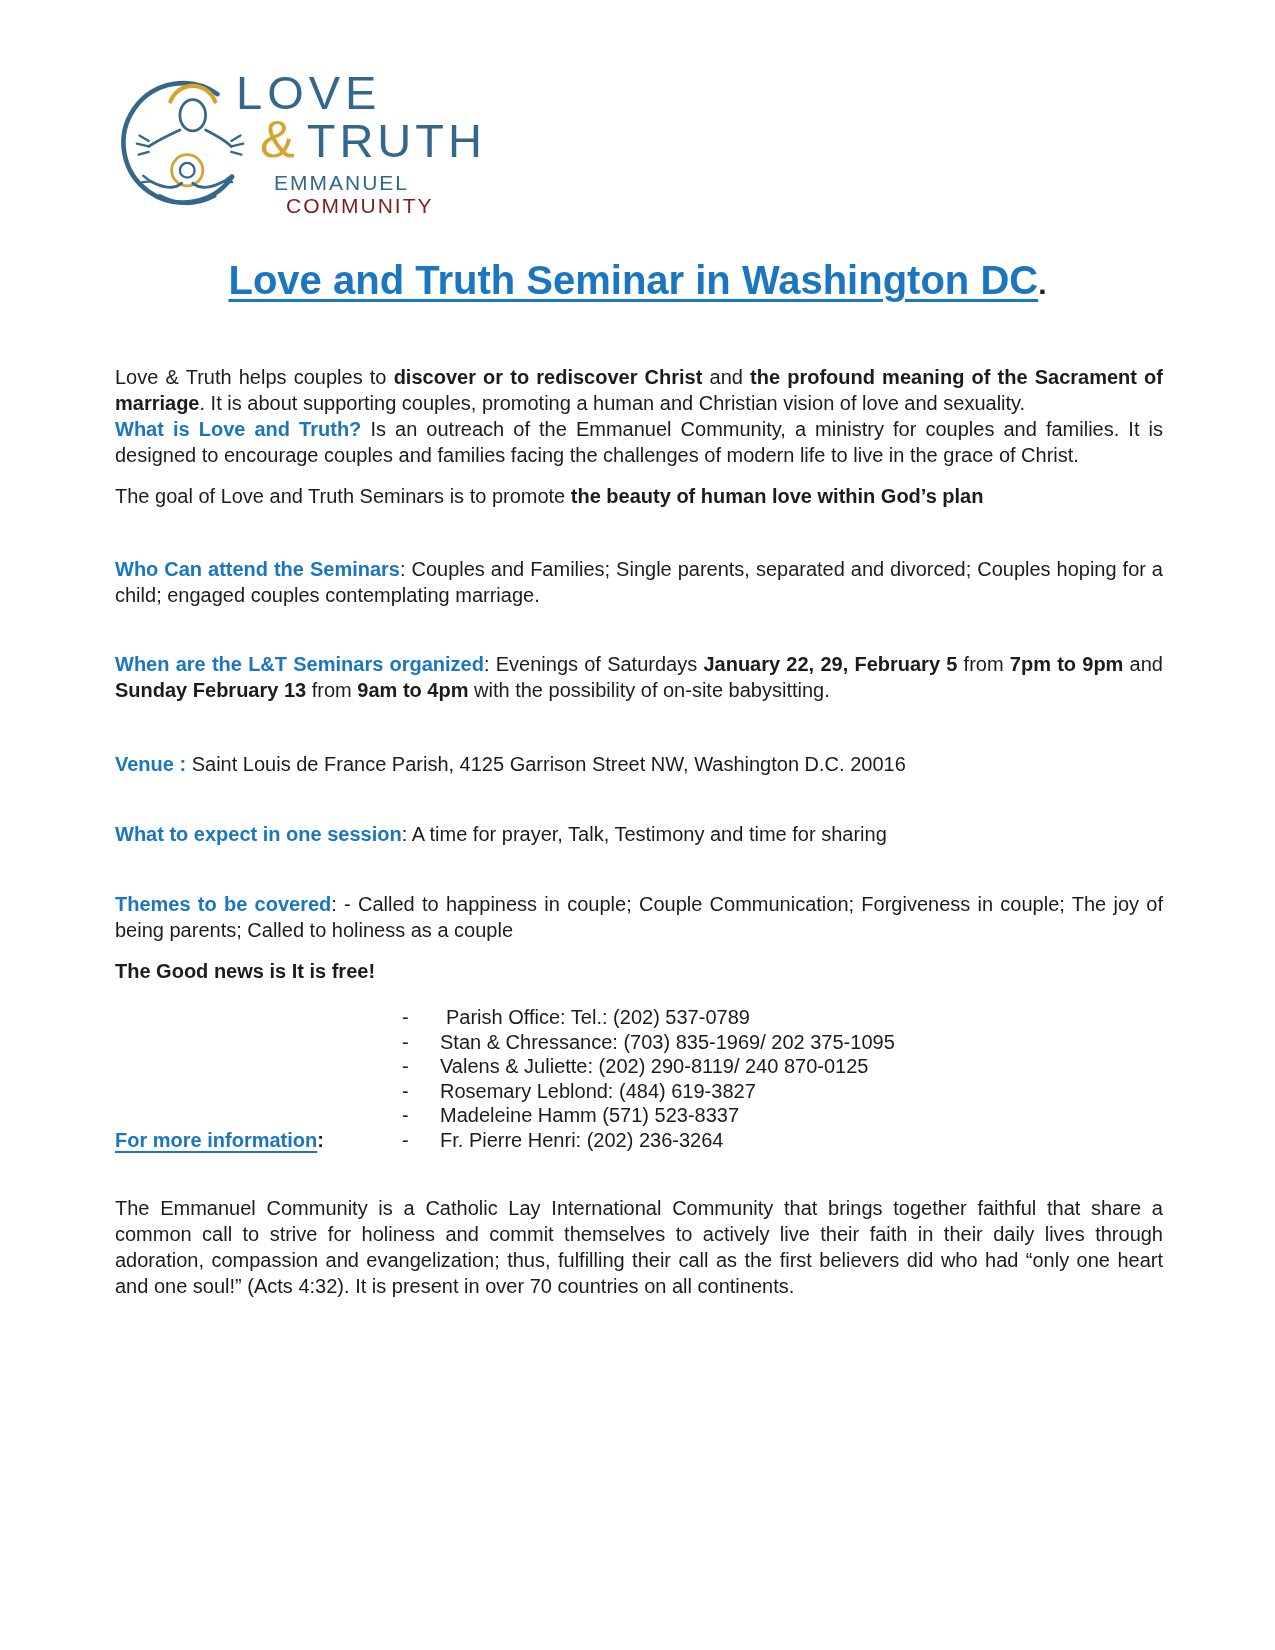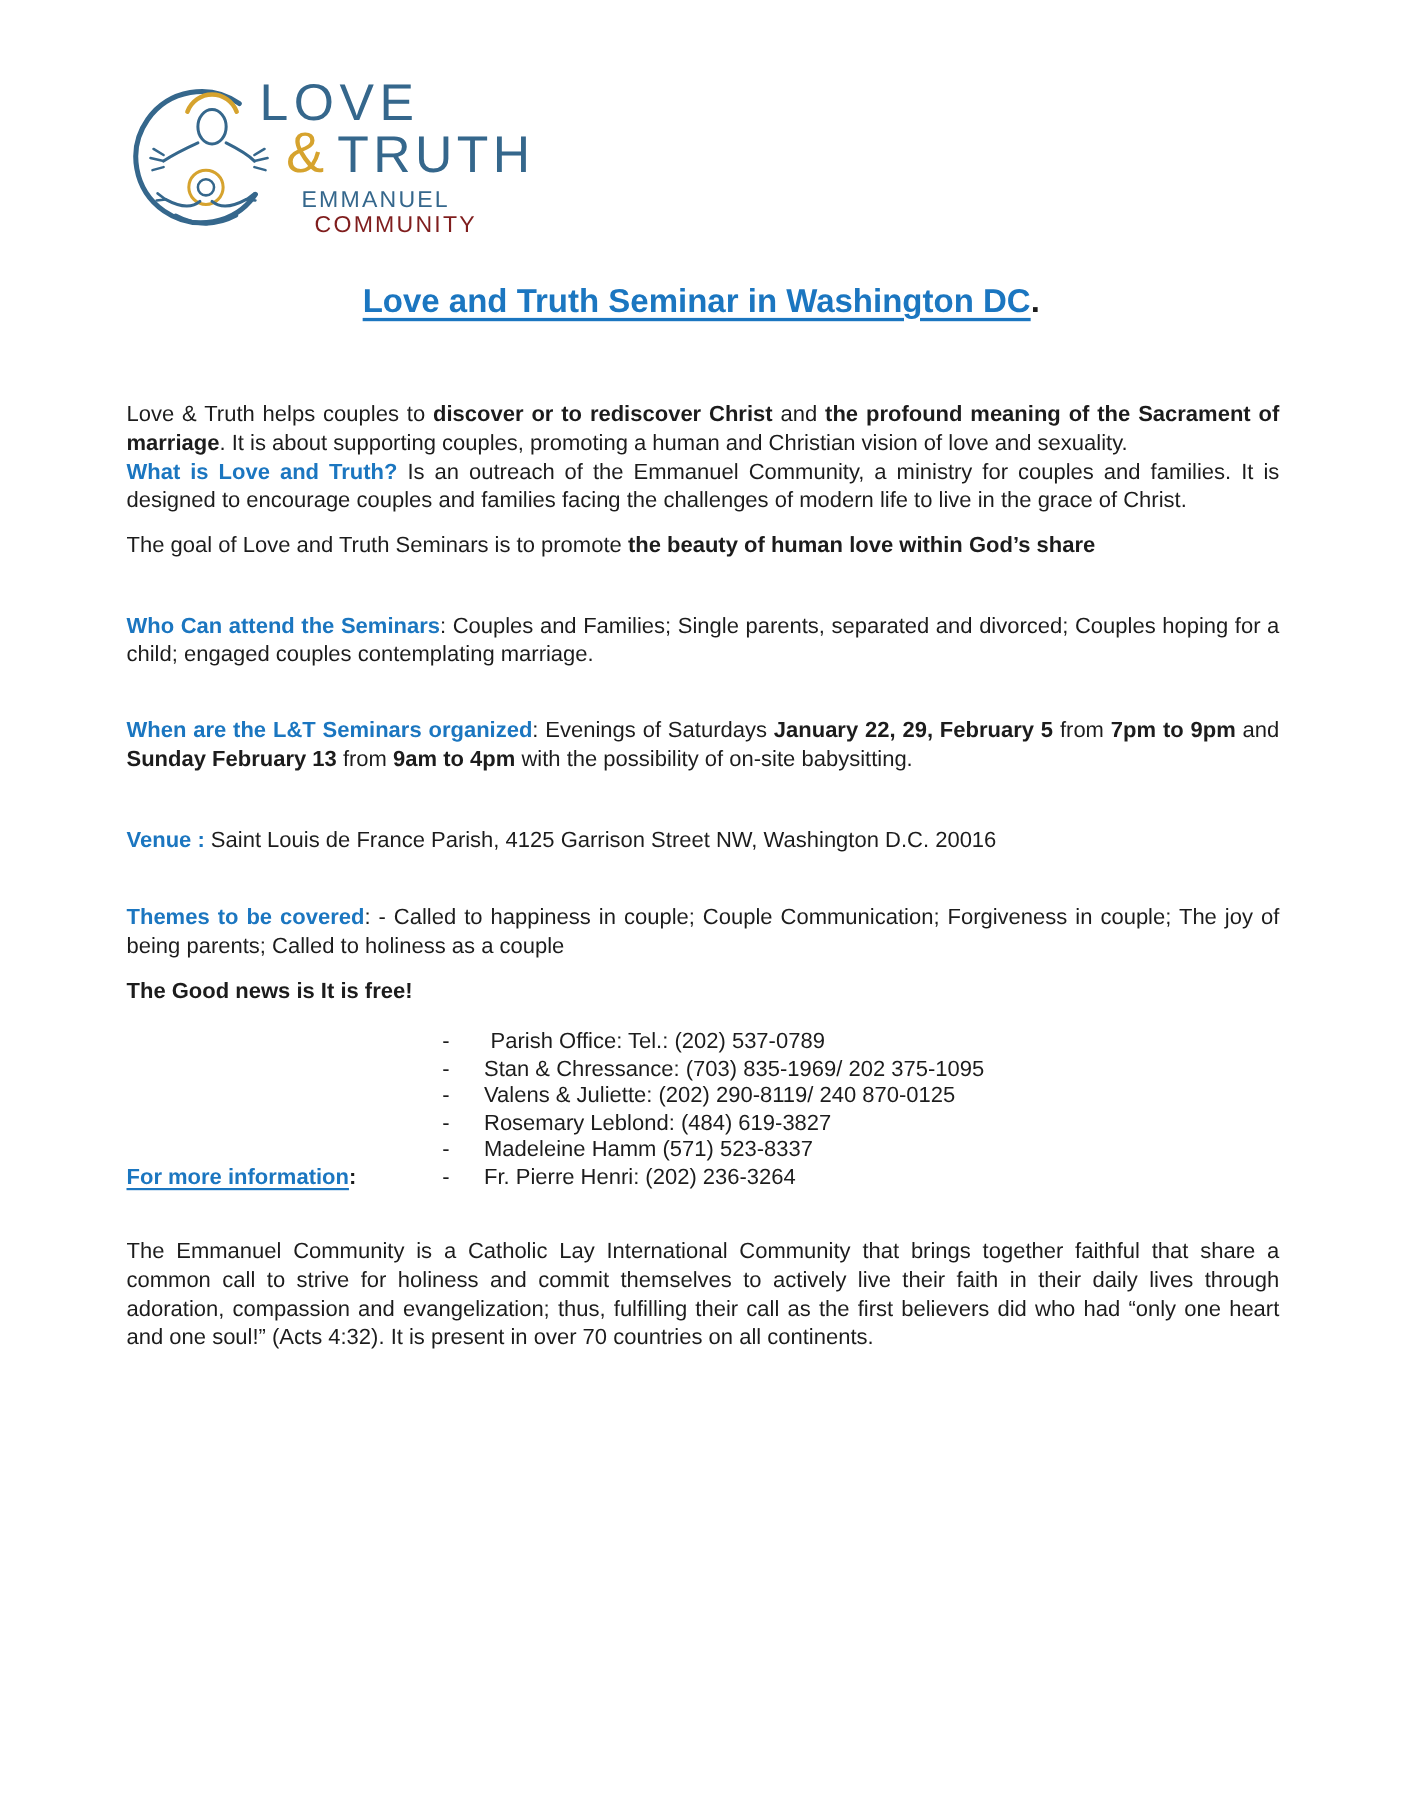--- a/index.html
+++ b/index.html
@@ -20,21 +20,21 @@
   .logo-text { position: absolute; left: 124px; top: 8px; white-space: nowrap; }
   .logo-row1 { font-size: 47px; line-height: 46px; letter-spacing: 5px; color: #35678C; }
   .logo-row2 { font-size: 47px; line-height: 47px; padding-left: 24px; color: #35678C; letter-spacing: 4px; }
   .logo-amp  { color: #D6A32E; font-size: 52px; margin-right: 8px; }
   .logo-row3 { font-size: 21px; line-height: 23px; padding-left: 38px; margin-top: 7px; letter-spacing: 2px; color: #35678C; }
   .logo-row4 { font-size: 21px; line-height: 23px; padding-left: 50px; letter-spacing: 2px; color: #7f1d1d; }
 
   
   .title-wrap { position: absolute; left: 0; right: 0; top: 258px; text-align: center; }
   .title-main {
-    color: #1B76C0; font-size: 30px; font-weight: bold;
+    color: #1B76C0; font-size: 40px; font-weight: bold;
     text-decoration: underline; text-decoration-thickness: 2.5px; text-underline-offset: 5px;
   }
   .title-period { color: #1c1c1c; font-size: 30px; font-weight: bold; }
 
   
   .content { position: absolute; left: 115px; right: 112px; top: 342px; }
   .content p { margin: 0; font-size: 20px; line-height: 26px; }
   .just { text-align: justify; }
   .hb { color: #1B76C0; font-weight: bold; }      
   .b  { font-weight: bold; }
@@ -111,28 +111,29 @@
   <div class="title-wrap">
     <span class="title-main">Love and Truth Seminar in Washington DC</span><span class="title-period">.</span>
   </div>
 
   <div class="content">
 
     <p class="just p-helps"><span>Love &amp; Truth helps couples to </span><span class="b">discover or to rediscover Christ</span><span> and </span><span class="b">the profound meaning of the Sacrament of marriage</span><span>. It is about supporting couples, promoting a human and Christian vision of love and sexuality.</span></p>
 
     <p class="just"><span class="hb">What is Love and Truth?</span><span> Is an outreach of the Emmanuel Community, a ministry for couples and families.  It is designed to encourage couples and families facing the challenges of modern life to live in the grace of Christ.</span></p>
 
-    <p class="p-goal"><span>The goal of Love and Truth Seminars is to promote </span><span class="b">the beauty of human love within God’s share</span></p>
+    <p class="p-goal"><span>The goal of Love and Truth Seminars is to promote </span><span class="b">the beauty of human love within God’s plan</span></p>
 
     <p class="just p-who"><span class="hb">Who Can attend the Seminars</span><span>: Couples and Families; Single parents, separated and divorced; Couples hoping for a child; engaged couples contemplating marriage.</span></p>
 
     <p class="just p-when"><span class="hb">When are the L&amp;T Seminars organized</span><span>: Evenings of Saturdays </span><span class="b">January 22, 29, February 5</span><span> from </span><span class="b">7pm to 9pm</span><span> and </span><span class="b">Sunday February 13</span><span> from </span><span class="b">9am to 4pm</span><span> with the possibility of on-site babysitting.</span></p>
 
     <p class="p-venue"><span class="hb">Venue :</span><span> Saint Louis de France Parish, 4125 Garrison Street NW, Washington D.C. 20016</span></p>
 
+    <p class="p-expect"><span class="hb">What to expect in one session</span><span>: A time for prayer, Talk, Testimony and time for sharing</span></p>
 
     <p class="just p-themes"><span class="hb">Themes to be covered</span><span>: - Called to happiness in couple; Couple Communication; Forgiveness in couple; The joy of being parents; Called to holiness as a couple</span></p>
 
     <p class="b p-good">The Good news is It is free!</p>
 
     <div class="contacts">
       <div class="contacts-label"><span class="lbl">For more information</span><span class="lbl-colon">:</span></div>
       <div class="contact-list">
         <div class="contact-row first">
             <span class="contact-dash">-</span>

